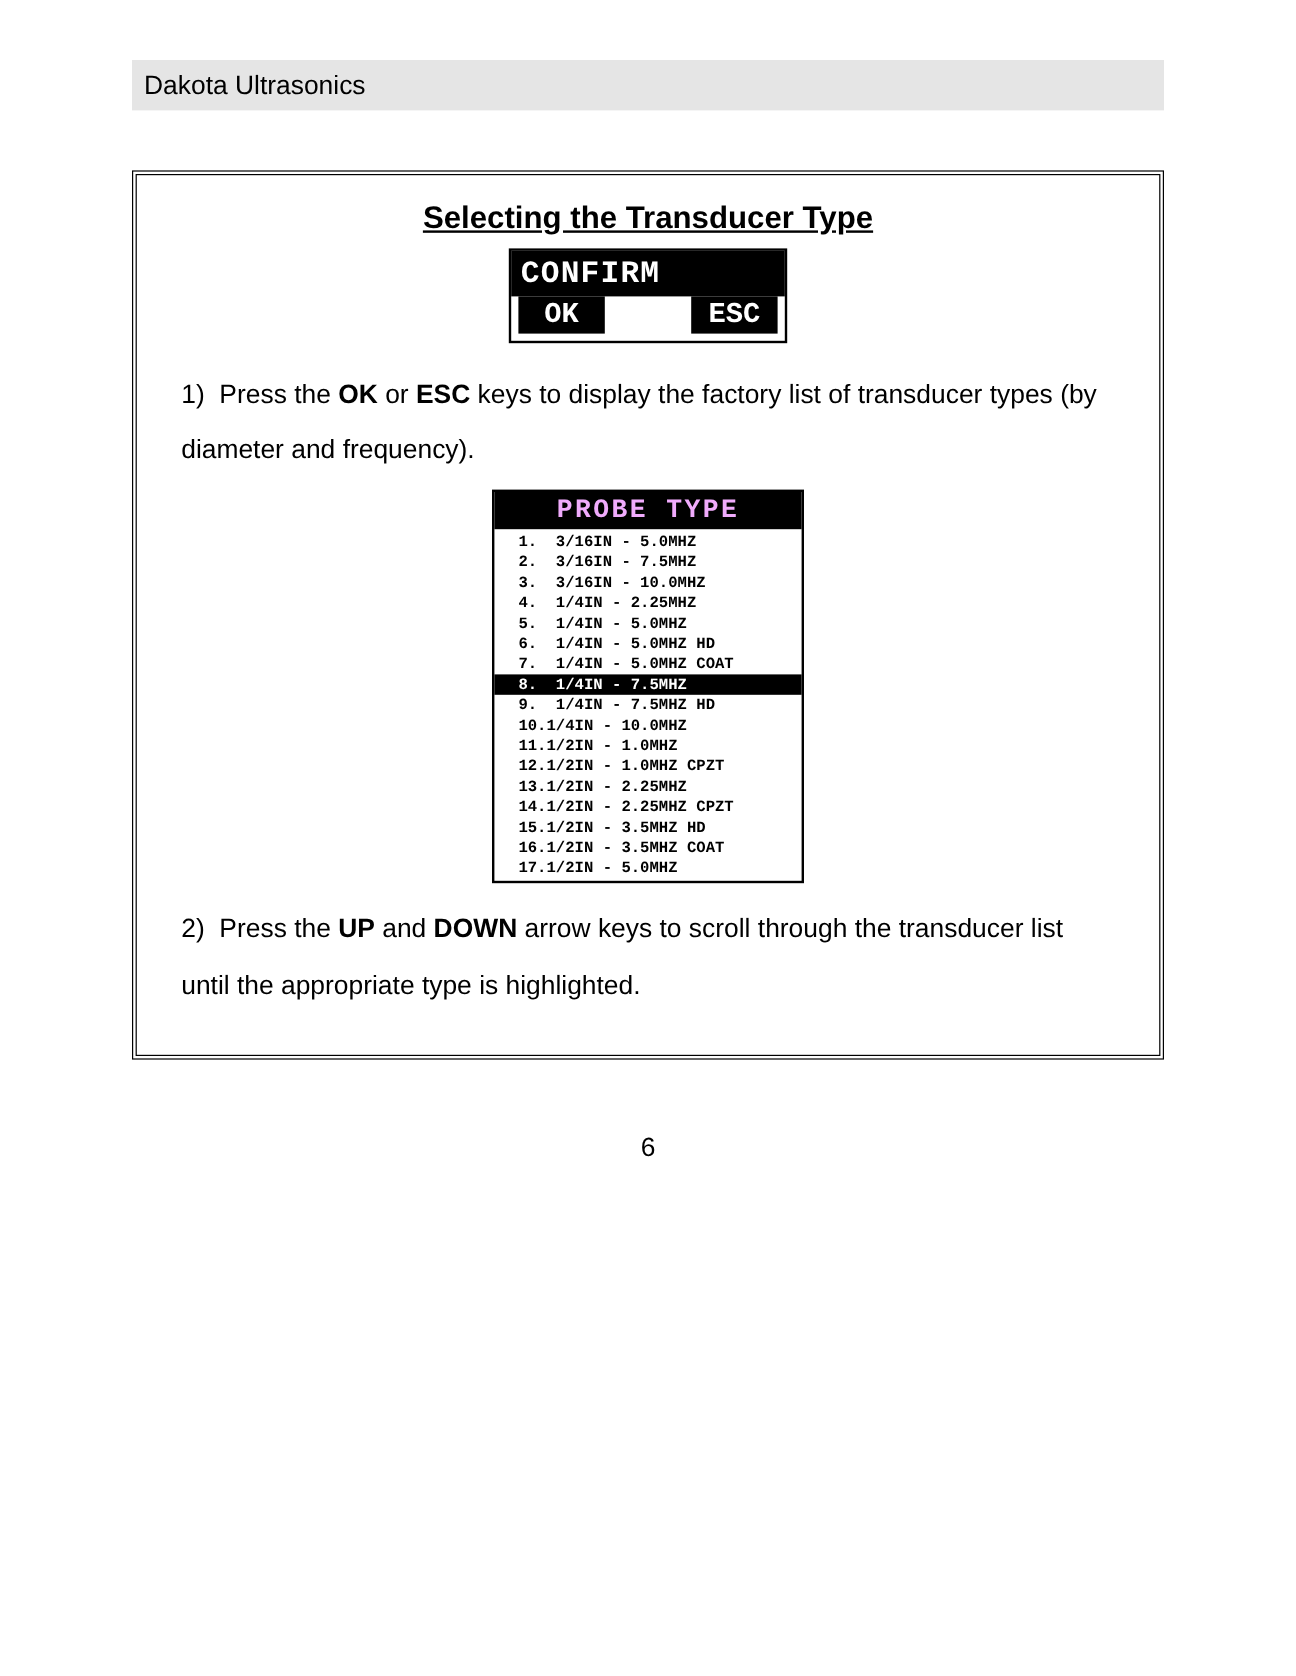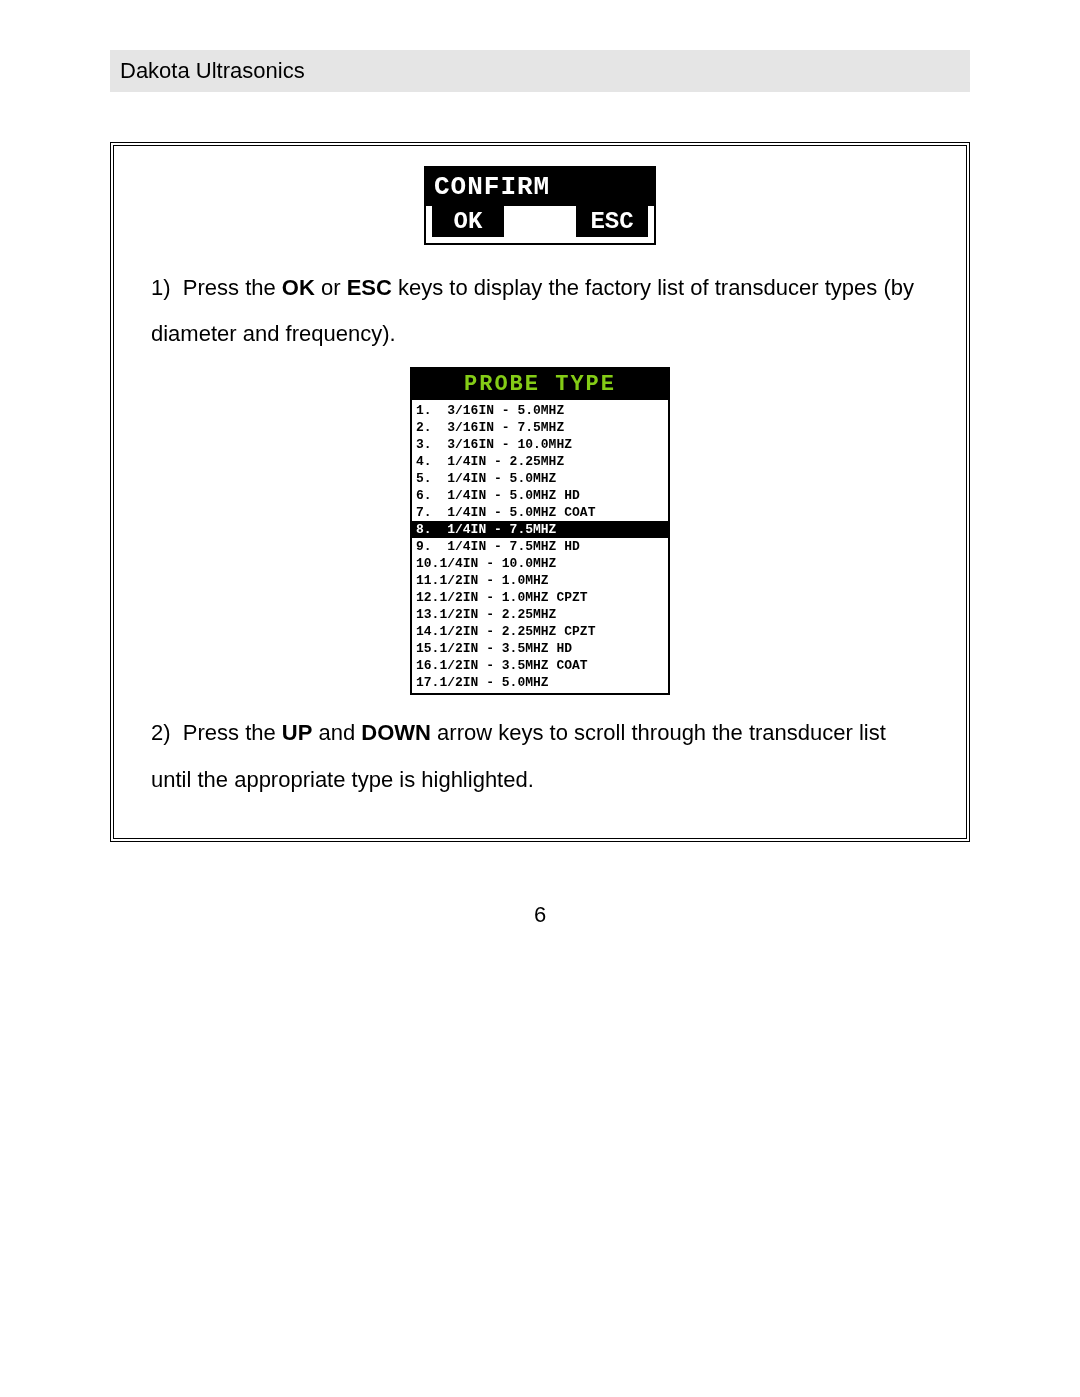--- a/index.html
+++ b/index.html
@@ -85,55 +85,56 @@
   }
   .bold { font-weight: bold; }
   
   .probe-box {
     width: 256px;
     margin: 0 auto 15px auto;
     border: 2px solid #000;
   }
   .probe-title {
     background:#000;
-    color:#84cc16;
+    color:#f0abfc;
     font-family:"Courier New",monospace;
     font-weight:bold;
     font-size:22px;
     letter-spacing:2px;
     text-align:center;
     padding:3px 0;
   }
   .probe-list {
     font-family:"Courier New",monospace;
     font-size:13px;
     font-weight:bold;
     padding: 2px 0;
   }
   .probe-row {
-    padding: 1px 4px;
+    padding: 1px 20px;
     white-space: pre;
   }
   .probe-row.selected {
     background:#000;
     color:#fff;
   }
   .page-number {
     text-align:center;
     font-size:22px;
     margin-top:60px;
   }
 </style>
 </head>
 <body>
 
 <div class="page">
   <div class="header-bar">Dakota Ultrasonics</div>
 
   <div class="outer-frame">
+    <div class="section-title">Selecting the Transducer Type</div>
 
     <div class="device-confirm">
       <div class="device-confirm-title">CONFIRM</div>
       <div class="device-buttons">
         <div class="device-btn">OK</div>
         <div class="device-btn">ESC</div>
       </div>
     </div>
 
     <div class="instruction">

